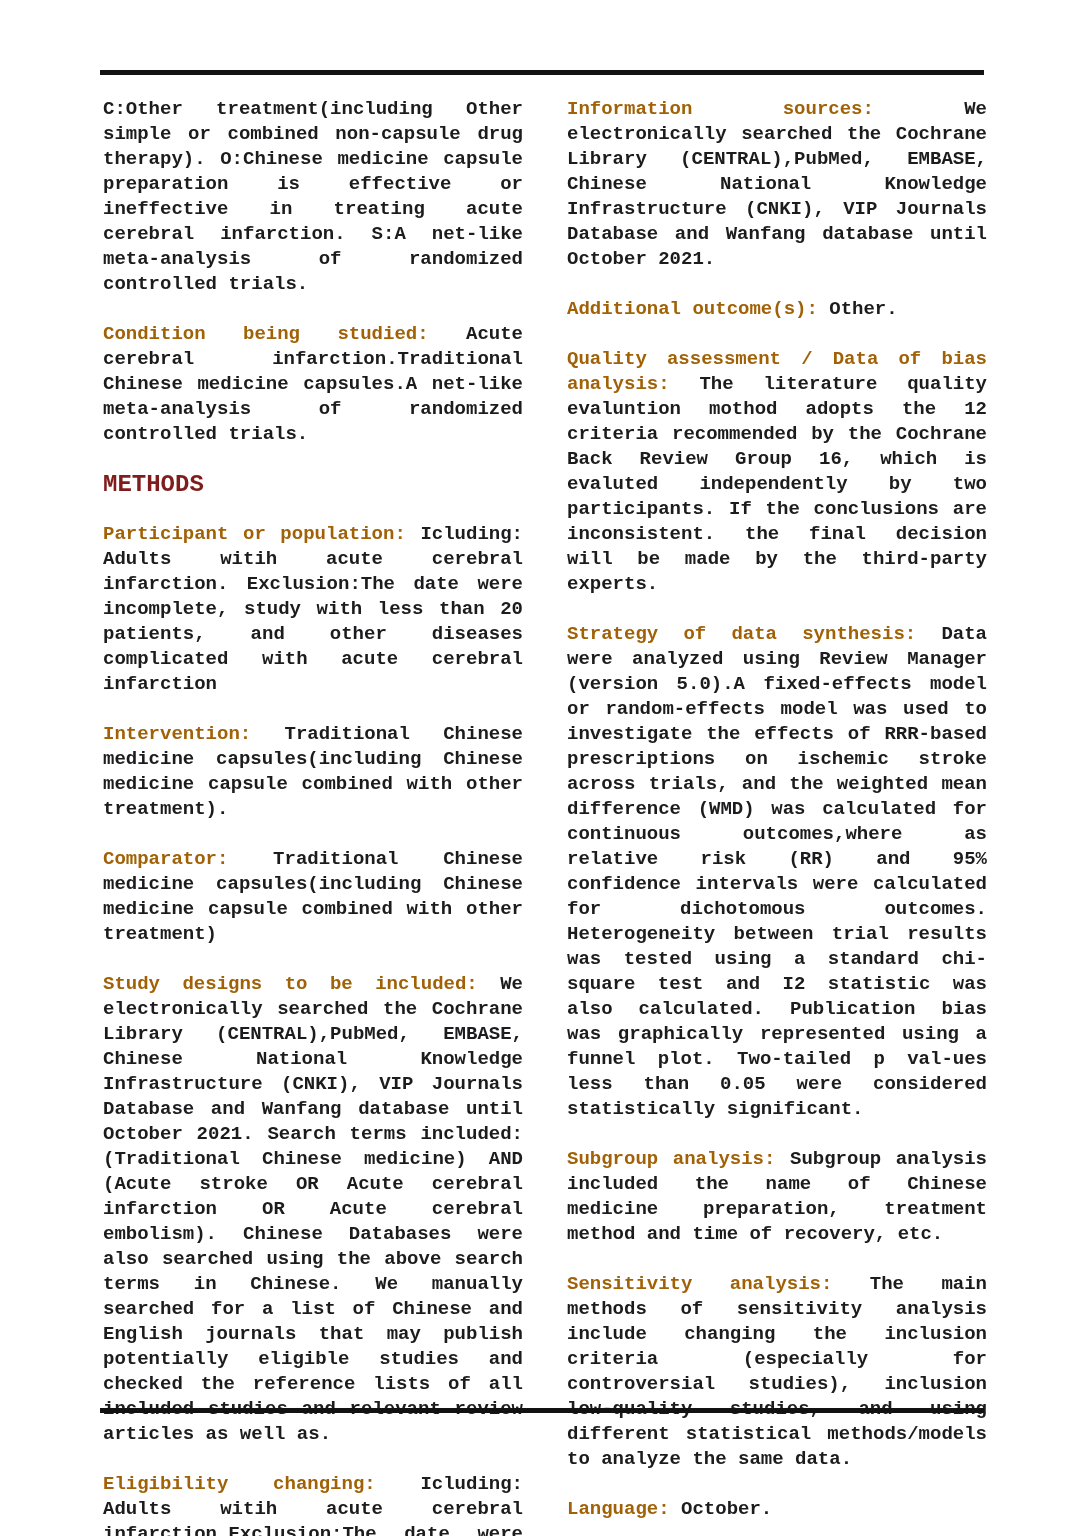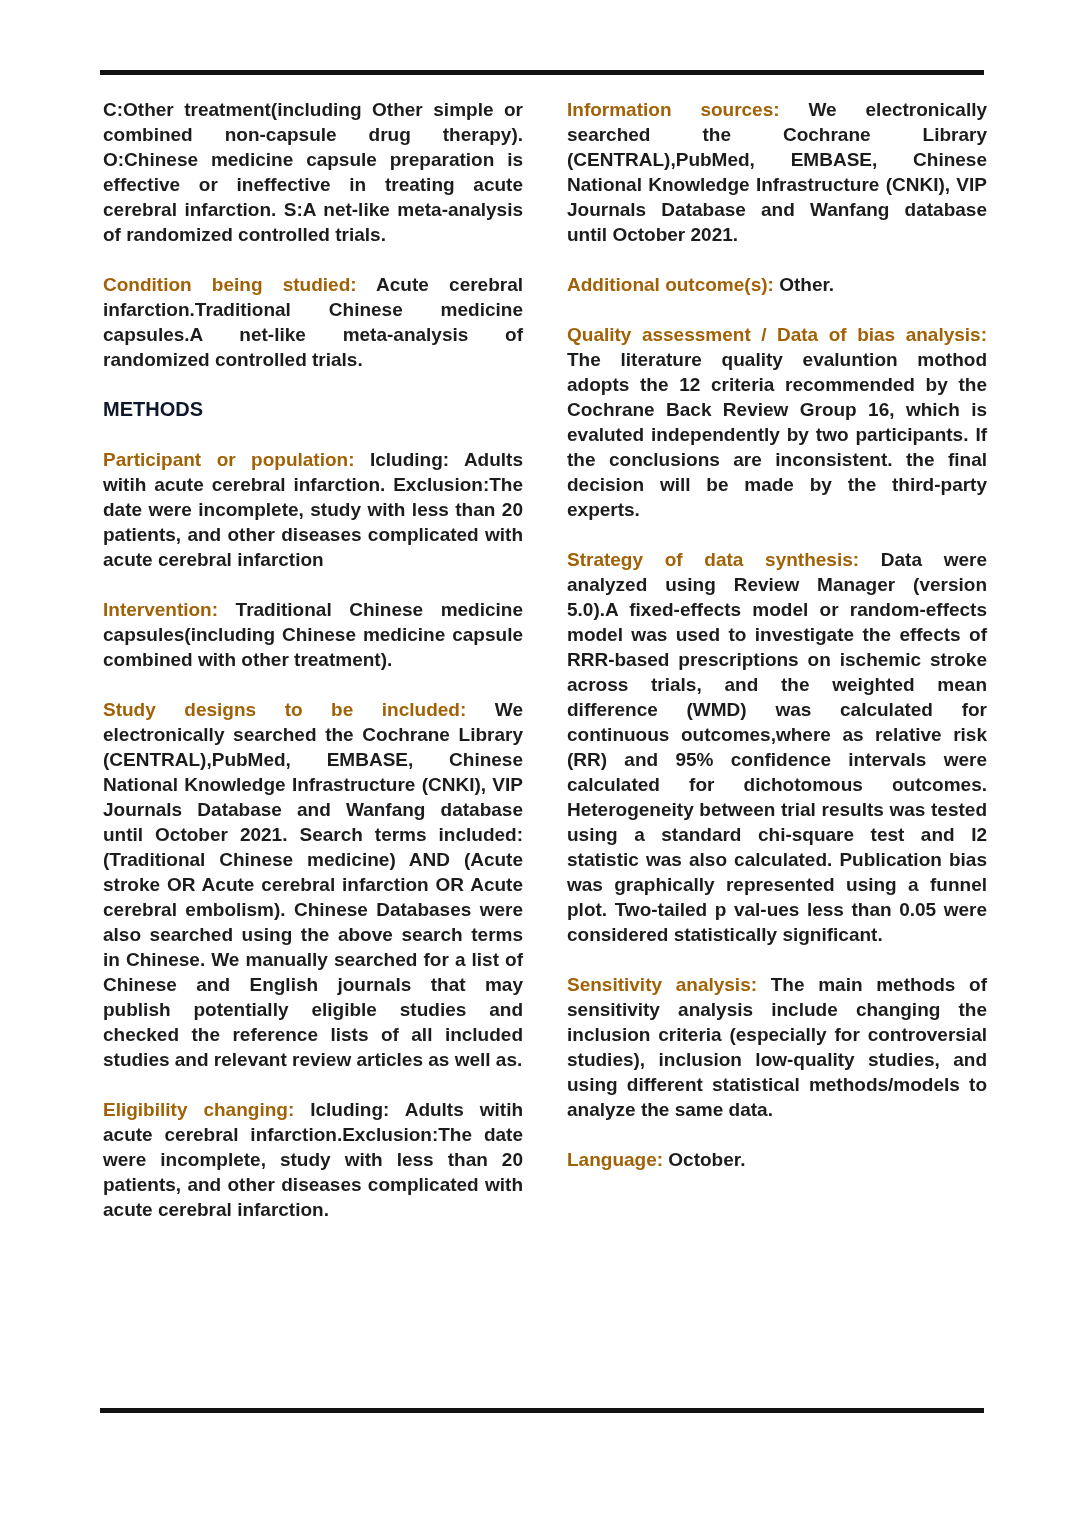--- a/index.html
+++ b/index.html
@@ -1,21 +1,21 @@
 <!DOCTYPE html>
 <html><head>
 <meta charset="utf-8">
 <style>
   html, body { margin: 0; padding: 0; background: #ffffff; }
   .page {
     position: relative;
     width: 996px;
     height: 1536px;
     background: #ffffff;
-    font-family: Liberation Sans, sans-serif;
+    font-family: Liberation Mono, monospace;
     overflow: hidden;
   }
   .rule {
     position: absolute;
     left: 100px;
     width: 884px;
     height: 5px;
     background: #121212;
   }
   .rule.top { top: 70px; }
@@ -34,24 +34,24 @@
   .para {
     font-size: 19px;
     line-height: 25px;
     font-weight: 700;
     color: #1c1c1e;
     text-align: justify;
     margin: 0 0 25px 0;
   }
   .para .label { color: #a16207; }
   .heading {
-    font-size: 20px;
+    font-size: 24px;
     line-height: 25px;
     font-weight: 700;
-    color: #0f172a;
+    color: #7f1d1d;
     margin: 0 0 25px 0;
   }
 
   .footer {
     position: absolute;
     left: 100px;
     top: 1427px;
     width: 884px;
     display: flex;
     align-items: center;
@@ -104,36 +104,38 @@
       <p class="para"><span>C:Other treatment(including Other simple or combined non-capsule drug therapy). O:Chinese medicine capsule preparation is effective or ineffective in treating acute cerebral infarction. S:A net-like meta-analysis of randomized controlled trials.</span></p>
 
       <p class="para"><span class="label">Condition being studied:</span> <span>Acute cerebral infarction.Traditional Chinese medicine capsules.A net-like meta-analysis of randomized controlled trials.</span></p>
 
       <p class="heading">METHODS</p>
 
       <p class="para"><span class="label">Participant or population:</span> <span>Icluding: Adults witih acute cerebral infarction. Exclusion:The date were incomplete, study with less than 20 patients, and other diseases complicated with acute cerebral infarction</span></p>
 
       <p class="para"><span class="label">Intervention:</span> <span>Traditional Chinese medicine capsules(including Chinese medicine capsule combined with other treatment).</span></p>
 
+      <p class="para"><span class="label">Comparator:</span> <span>Traditional Chinese medicine capsules(including Chinese medicine capsule combined with other treatment)</span></p>
 
       <p class="para"><span class="label">Study designs to be included:</span> <span>We electronically searched the Cochrane Library (CENTRAL),PubMed, EMBASE, Chinese National Knowledge Infrastructure (CNKI), VIP Journals Database and Wanfang database until October 2021. Search terms included: (Traditional Chinese medicine) AND (Acute stroke OR Acute cerebral infarction OR Acute cerebral embolism). Chinese Databases were also searched using the above search terms in Chinese. We manually searched for a list of Chinese and English journals that may publish potentially eligible studies and checked the reference lists of all included studies and relevant review articles as well as.</span></p>
 
       <p class="para"><span class="label">Eligibility changing:</span> <span>Icluding: Adults witih acute cerebral infarction.Exclusion:The date were incomplete, study with less than 20 patients, and other diseases complicated with acute cerebral infarction.</span></p>
     </div>
 
     <div class="col">
       <p class="para"><span class="label">Information sources:</span> <span>We electronically searched the Cochrane Library (CENTRAL),PubMed, EMBASE, Chinese National Knowledge Infrastructure (CNKI), VIP Journals Database and Wanfang database until October 2021.</span></p>
 
 
       <p class="para"><span class="label">Additional outcome(s):</span> <span>Other.</span></p>
 
       <p class="para"><span class="label">Quality assessment / Data of bias analysis:</span> <span>The literature quality evaluntion mothod adopts the 12 criteria recommended by the Cochrane Back Review Group 16, which is evaluted independently by two participants. If the conclusions are inconsistent. the final decision will be made by the third-party experts.</span></p>
 
       <p class="para"><span class="label">Strategy of data synthesis:</span> <span>Data were analyzed using Review Manager (version 5.0).A fixed-effects model or random-effects model was used to investigate the effects of RRR-based prescriptions on ischemic stroke across trials, and the weighted mean difference (WMD) was calculated for continuous outcomes,where as relative risk (RR) and 95% confidence intervals were calculated for dichotomous outcomes. Heterogeneity between trial results was tested using a standard chi-square test and I2 statistic was also calculated. Publication bias was graphically represented using a funnel plot. Two-tailed p val-ues less than 0.05 were considered statistically significant.</span></p>
 
+      <p class="para"><span class="label">Subgroup analysis:</span> <span>Subgroup analysis included the name of Chinese medicine preparation, treatment method and time of recovery, etc.</span></p>
 
       <p class="para"><span class="label">Sensitivity analysis:</span> <span>The main methods of sensitivity analysis include changing the inclusion criteria (especially for controversial studies), inclusion low-quality studies, and using different statistical methods/models to analyze the same data.</span></p>
 
       <p class="para"><span class="label">Language:</span> <span>October.</span></p>
     </div>
 
   </div>
 
   <div class="rule bottom"></div>
 

